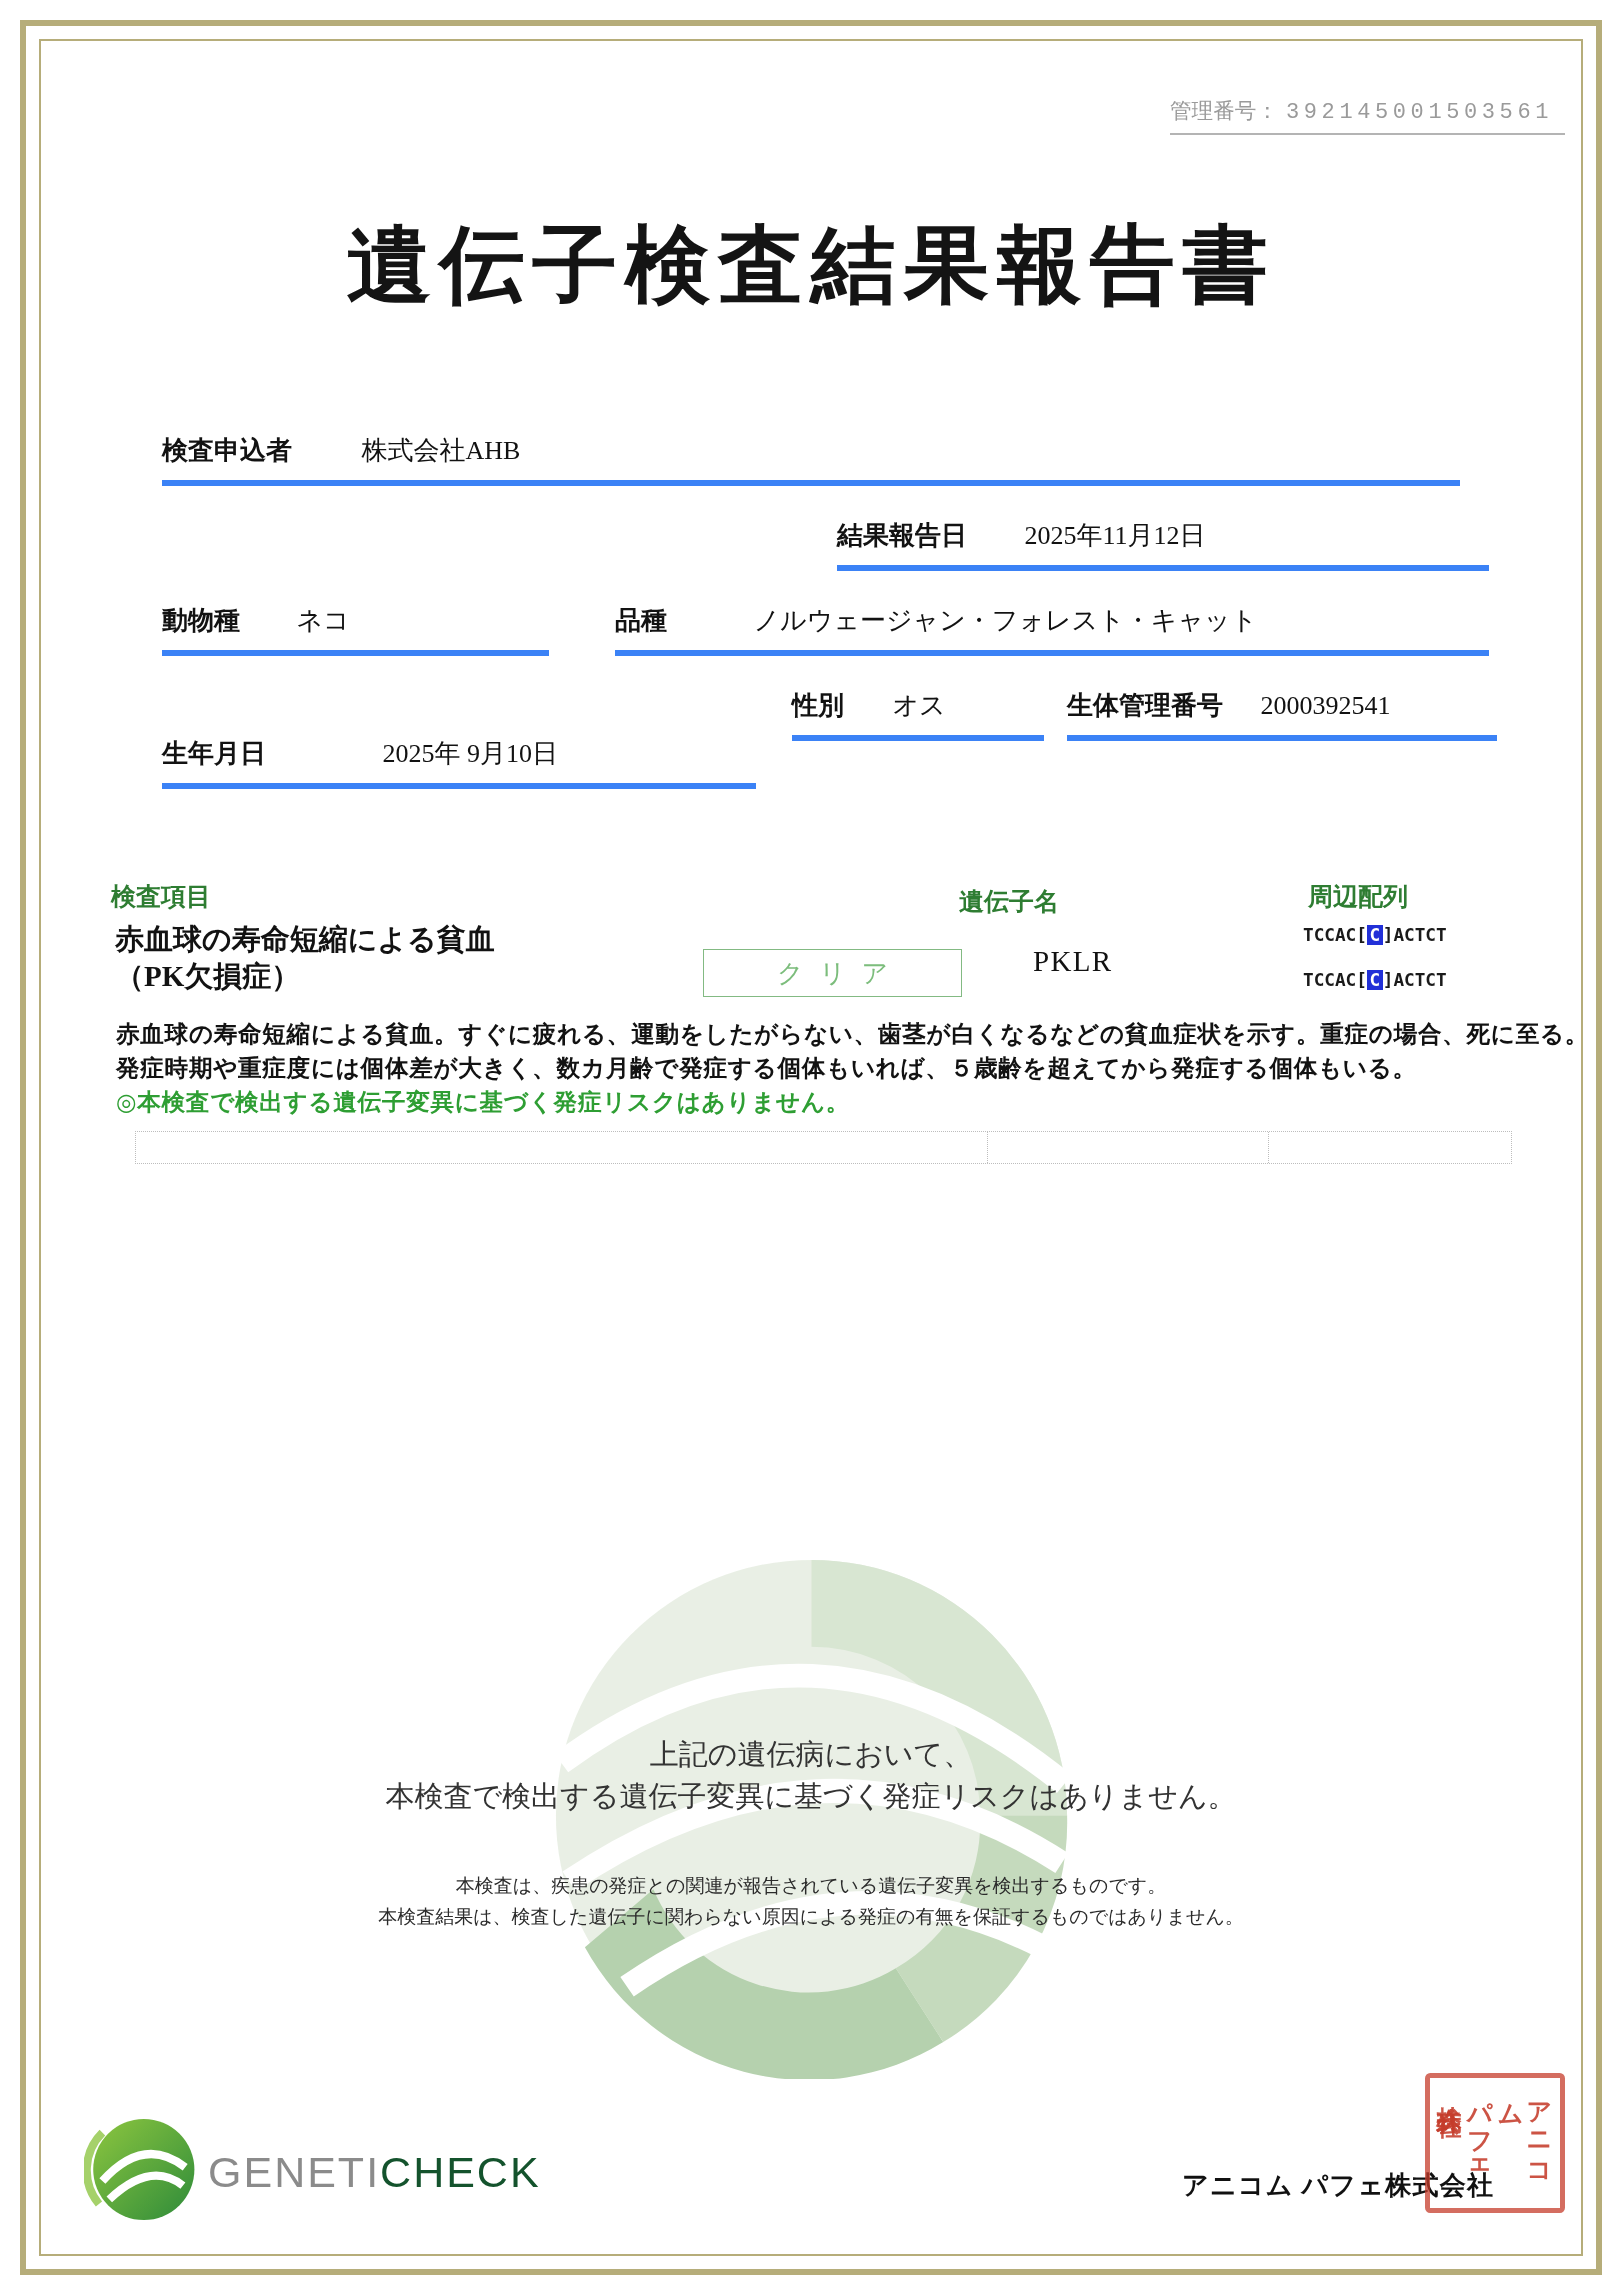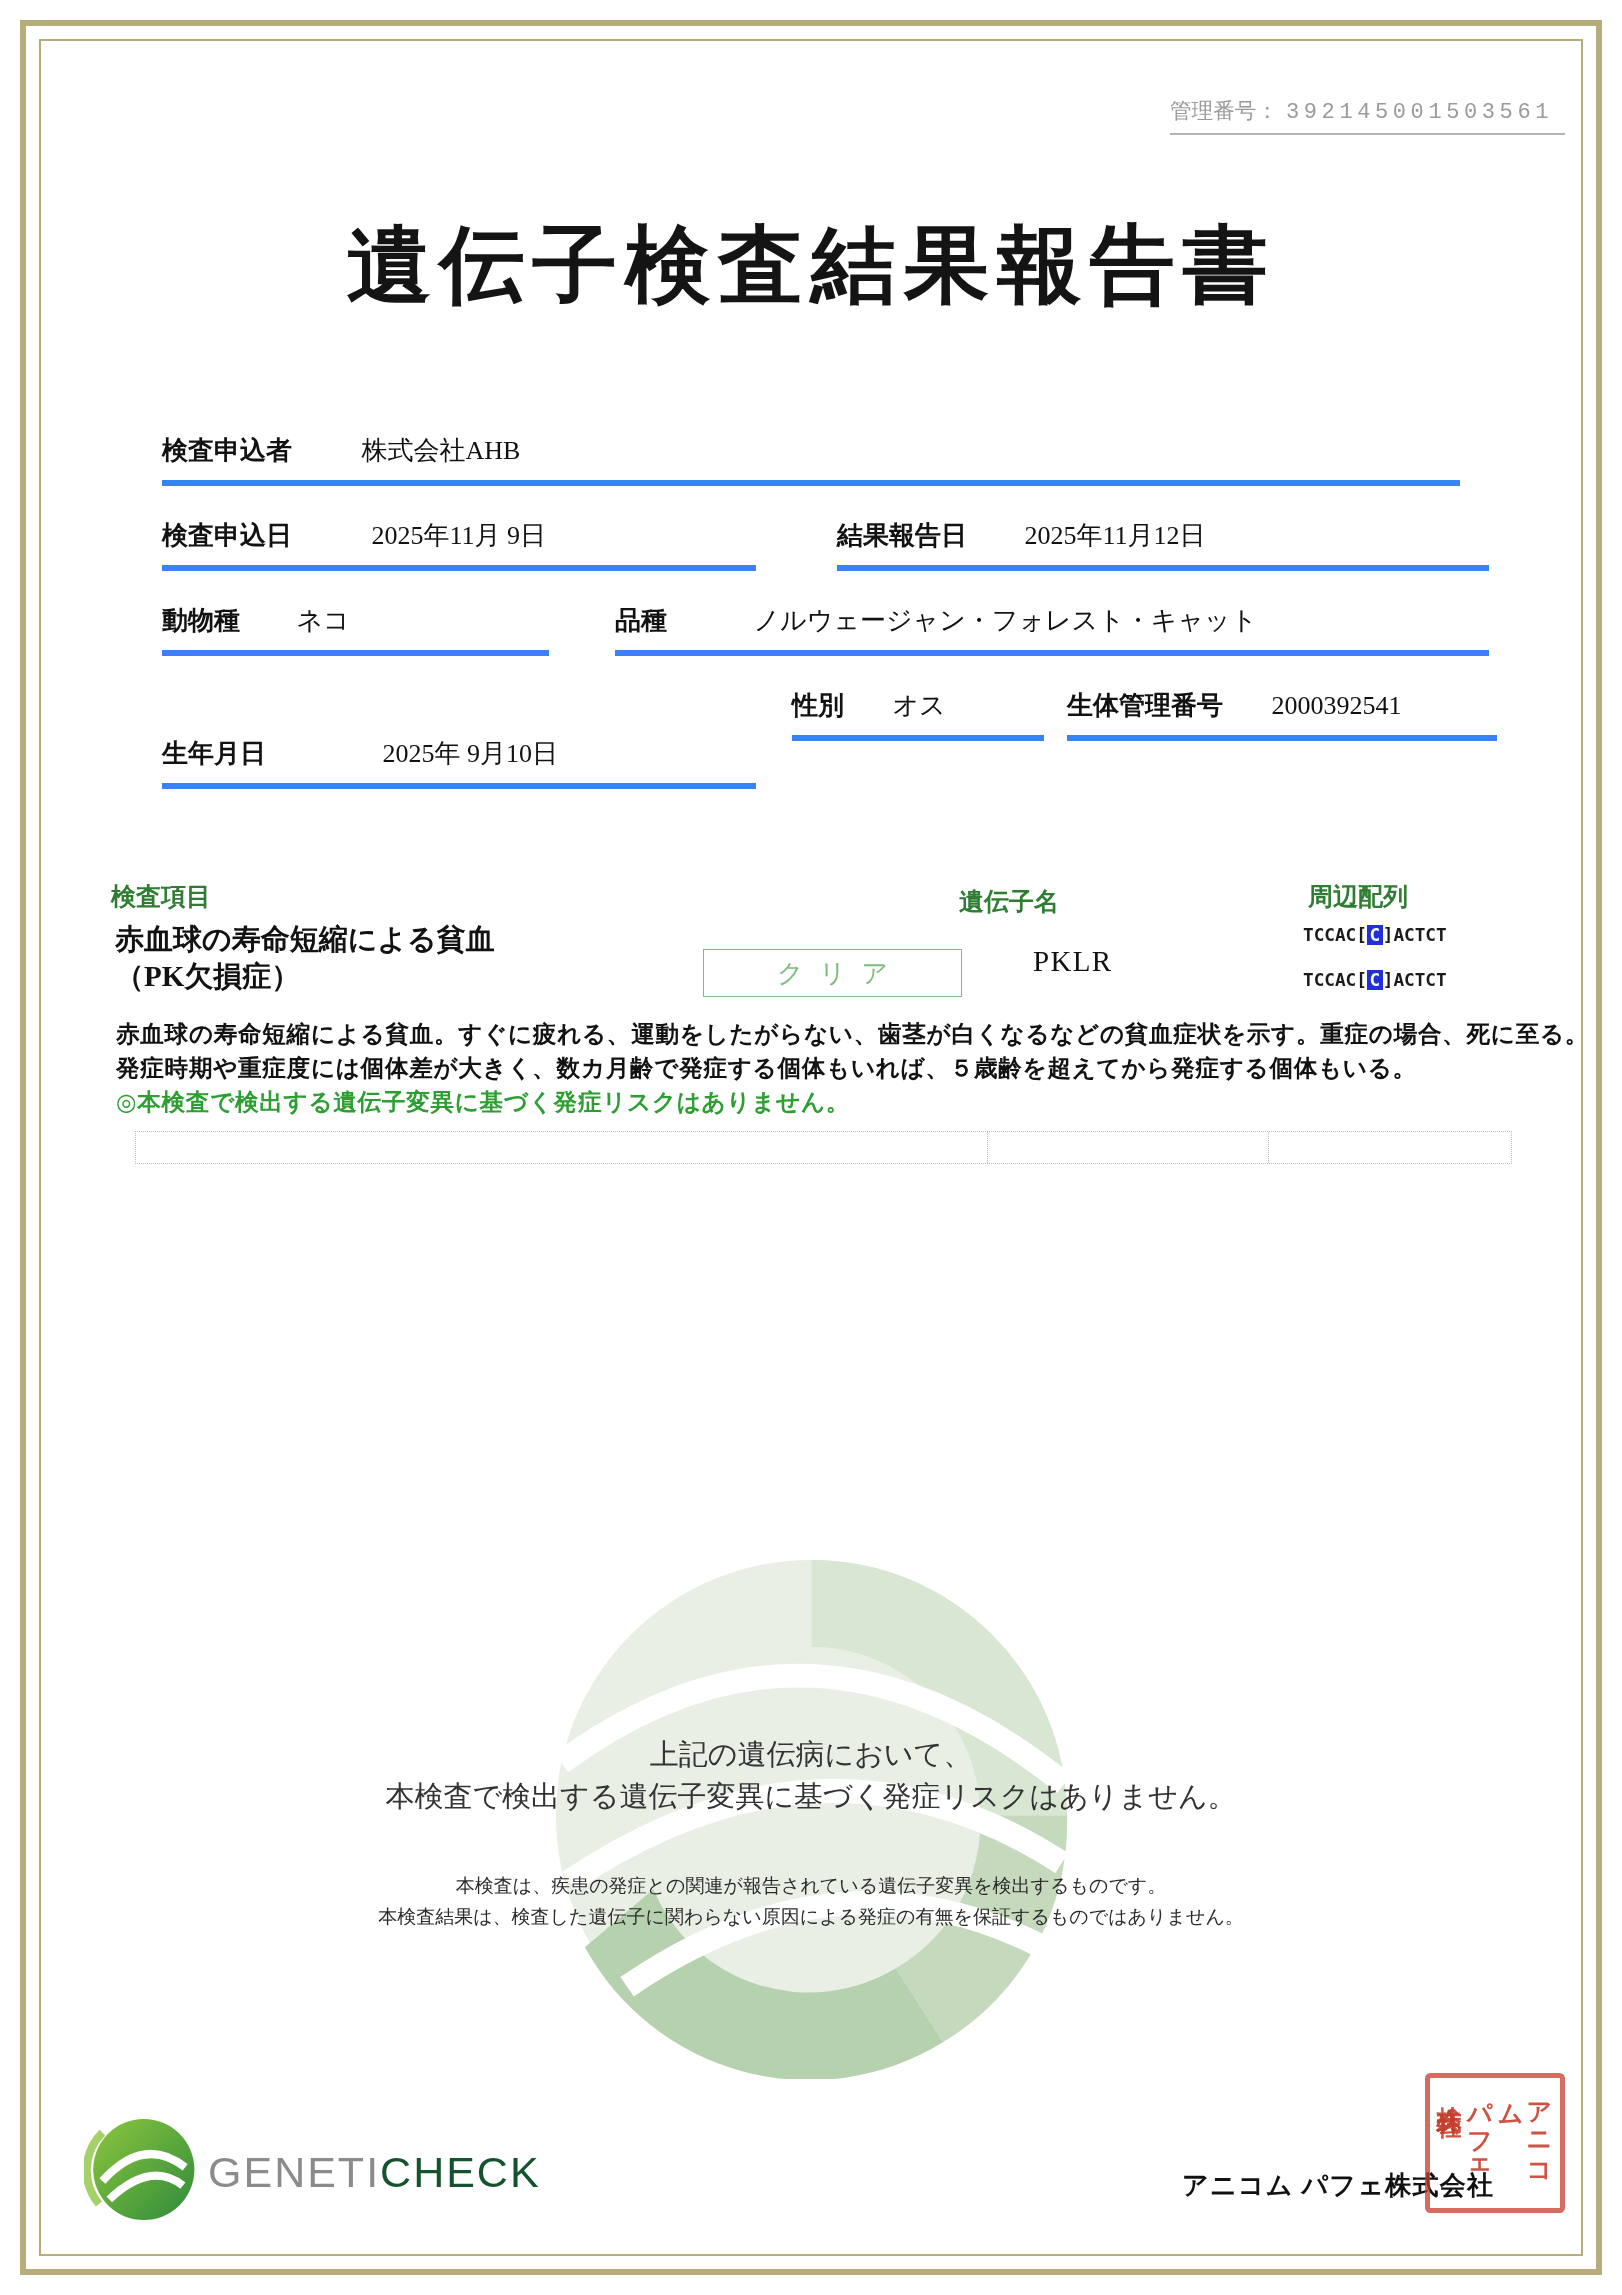--- a/index.html
+++ b/index.html
@@ -87,24 +87,20 @@
     <span class="mgmt-value">392145001503561</span>
   </div>
 
   <h1 class="title">遺伝子検査結果報告書</h1>
 
   <div class="field" style="left:162px;top:433px;width:1298px;">
     <span class="lab">検査申込者</span>
     <span class="val" style="margin-left:63px;">株式会社AHB</span>
   </div>
 
-  <div class="field" style="left:162px;top:518px;width:594px;">
-    <span class="lab">検査申込日</span>
-    <span class="val" style="margin-left:73px;">2025年11月 9日</span>
-  </div>
   <div class="field" style="left:837px;top:518px;width:652px;">
     <span class="lab">結果報告日</span>
     <span class="val" style="margin-left:51px;">2025年11月12日</span>
   </div>
 
   <div class="field" style="left:162px;top:603px;width:387px;">
     <span class="lab">動物種</span>
     <span class="val" style="margin-left:50px;">ネコ</span>
   </div>
   <div class="field" style="left:615px;top:603px;width:874px;">
@@ -115,21 +111,21 @@
   <div class="field" style="left:162px;top:712px;width:594px;margin-top:24px;">
     <span class="lab">生年月日</span>
     <span class="val" style="margin-left:110px;">2025年 9月10日</span>
   </div>
   <div class="field" style="left:792px;top:688px;width:252px;">
     <span class="lab">性別</span>
     <span class="val" style="margin-left:42px;">オス</span>
   </div>
   <div class="field" style="left:1067px;top:688px;width:430px;">
     <span class="lab">生体管理番号</span>
-    <span class="val" style="margin-left:42px;">2000392541</span>
+    <span class="val" style="margin-left:31px;">2000392541</span>
   </div>
 
   <div class="rhead" style="left:111px;top:880px;">検査項目</div>
   <div class="rhead" style="left:959px;top:885px;">遺伝子名</div>
   <div class="rhead" style="left:1308px;top:880px;">周辺配列</div>
 
   <div class="item-name">
     <div>赤血球の寿命短縮による貧血</div>
     <div>（PK欠損症）</div>
   </div>

